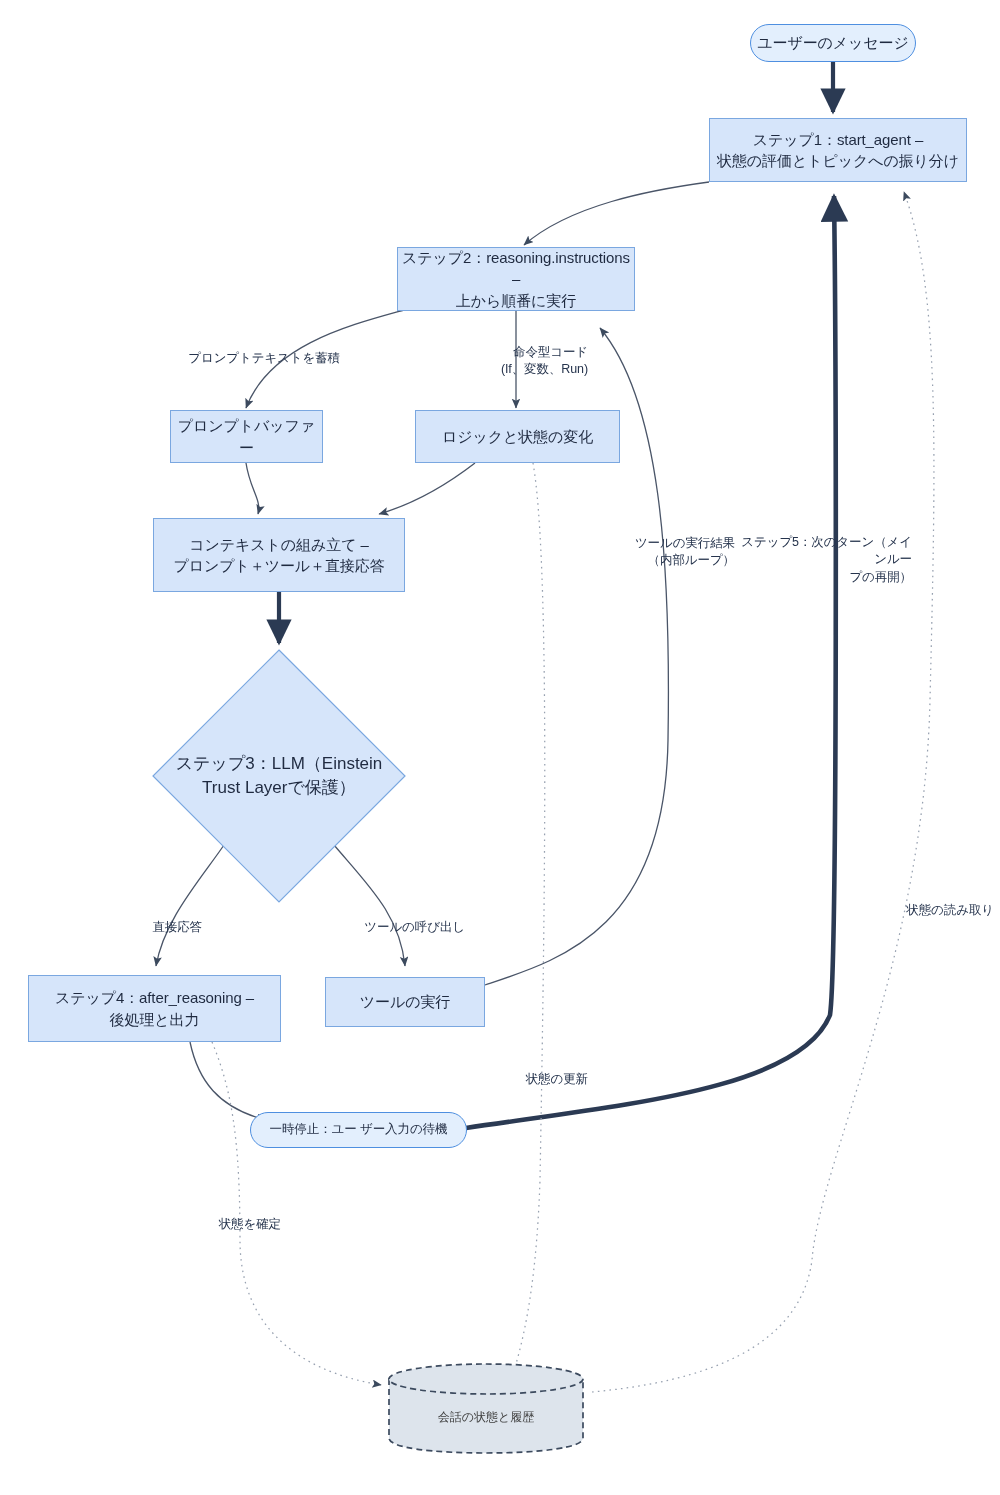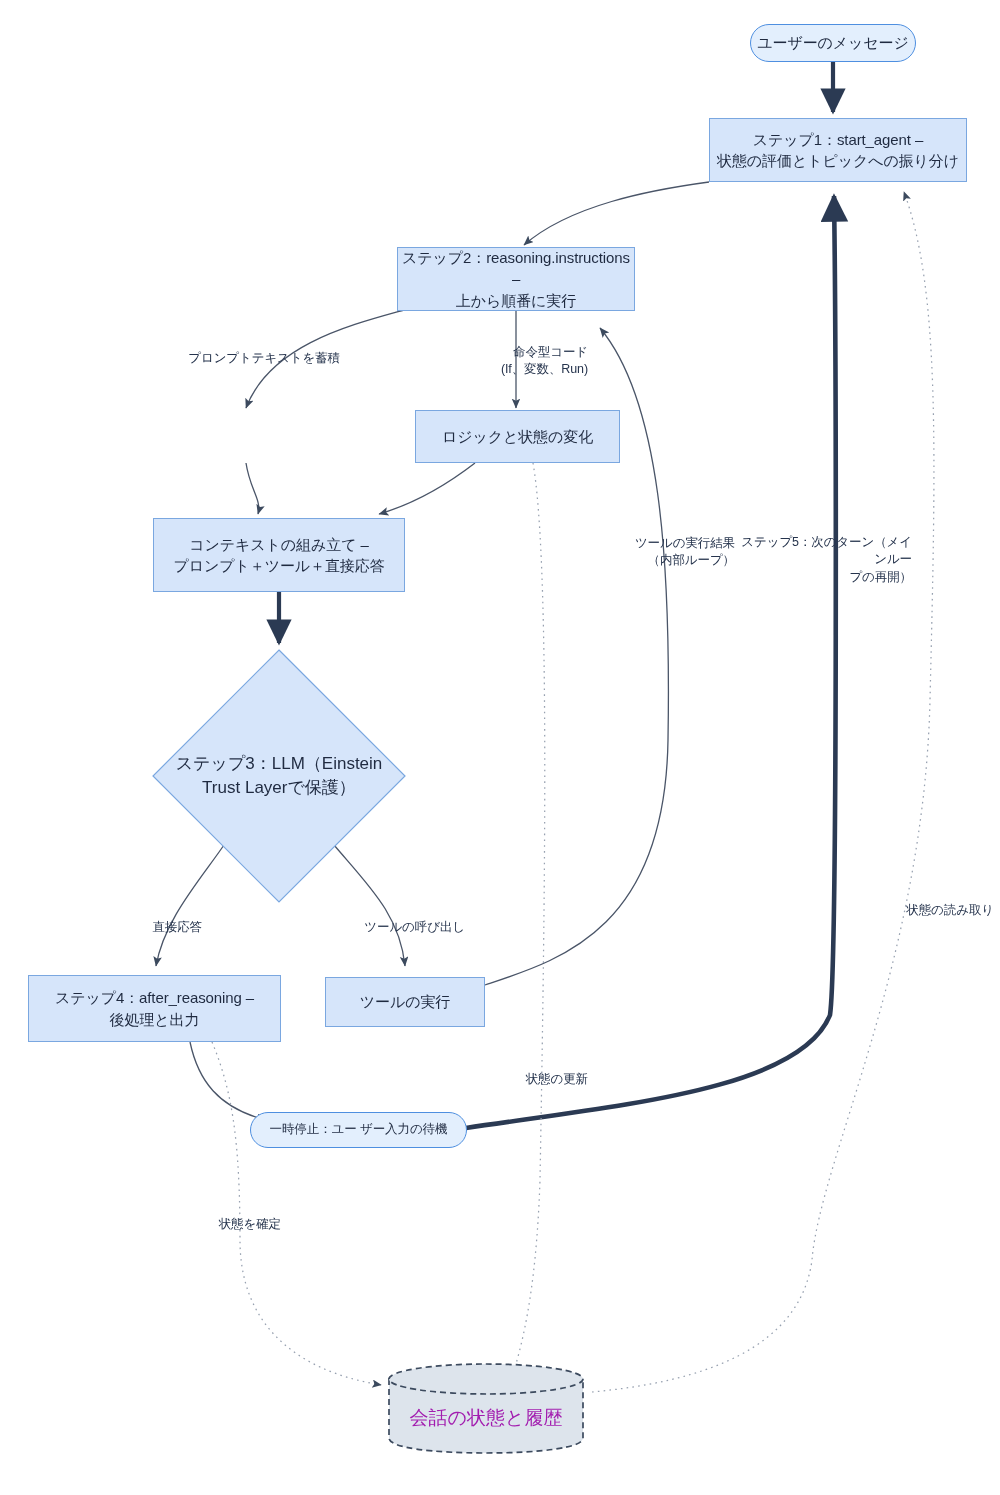--- a/index.html
+++ b/index.html
@@ -74,22 +74,22 @@
     position: absolute;
     left: 0;
     top: 0;
     width: 100%;
     height: 100%;
     display: flex;
     align-items: center;
     justify-content: center;
     padding-top: 18px;
     box-sizing: border-box;
-    font-size: 19px;
-    color: #a21caf;
+    font-size: 12px;
+    color: #404040;
   }
   .edge-label {
     position: absolute;
     font-size: 12.5px;
     line-height: 1.38;
     color: #26344d;
     text-align: right;
     white-space: pre-line;
     letter-spacing: -0.1px;
   }
@@ -150,20 +150,23 @@
   <div class="node box" style="left:709px; top:118px; width:258px; height:64px;">
     <span class="lbl" style="white-space:pre-line;">ステップ1：start_agent –
 状態の評価とトピックへの振り分け</span>
   </div>
 
   <div class="node box" style="left:397px; top:247px; width:238px; height:64px;">
     <span class="lbl" style="white-space:pre-line;">ステップ2：reasoning.instructions –
 上から順番に実行</span>
   </div>
 
+  <div class="node box" style="left:170px; top:410px; width:153px; height:53px;">
+    <span class="lbl">プロンプトバッファー</span>
+  </div>
 
   <div class="node box" style="left:415px; top:410px; width:205px; height:53px;">
     <span class="lbl">ロジックと状態の変化</span>
   </div>
 
   <div class="node box" style="left:153px; top:518px; width:252px; height:74px;">
     <span class="lbl" style="white-space:pre-line;">コンテキストの組み立て –
 プロンプト＋ツール＋直接応答</span>
   </div>
 

